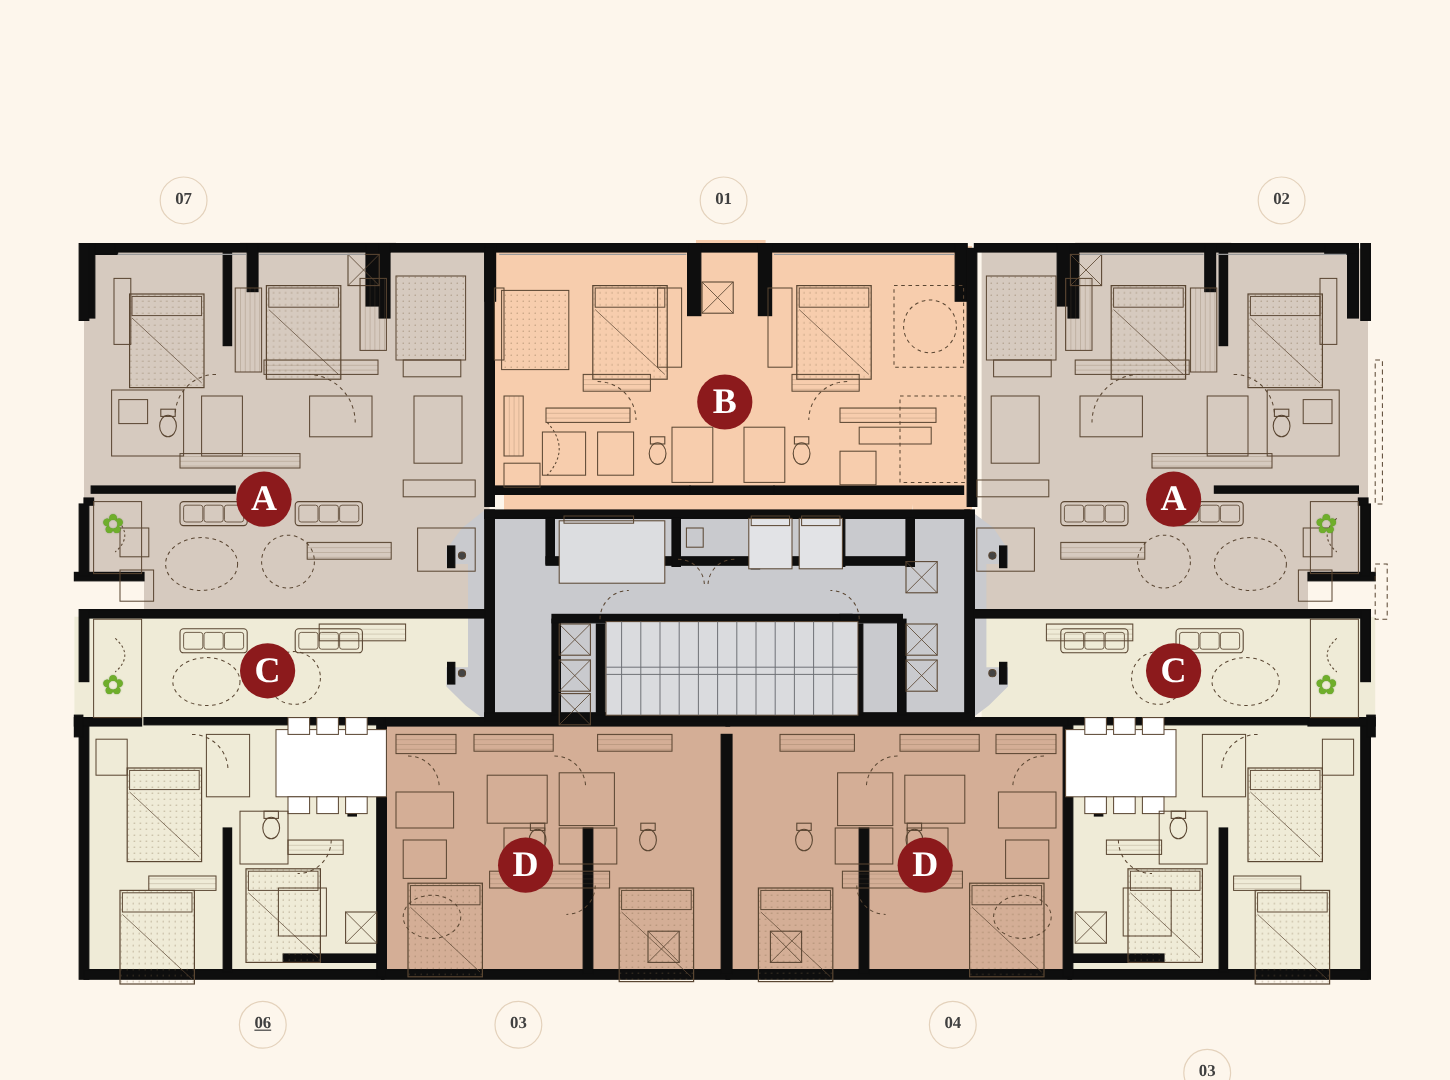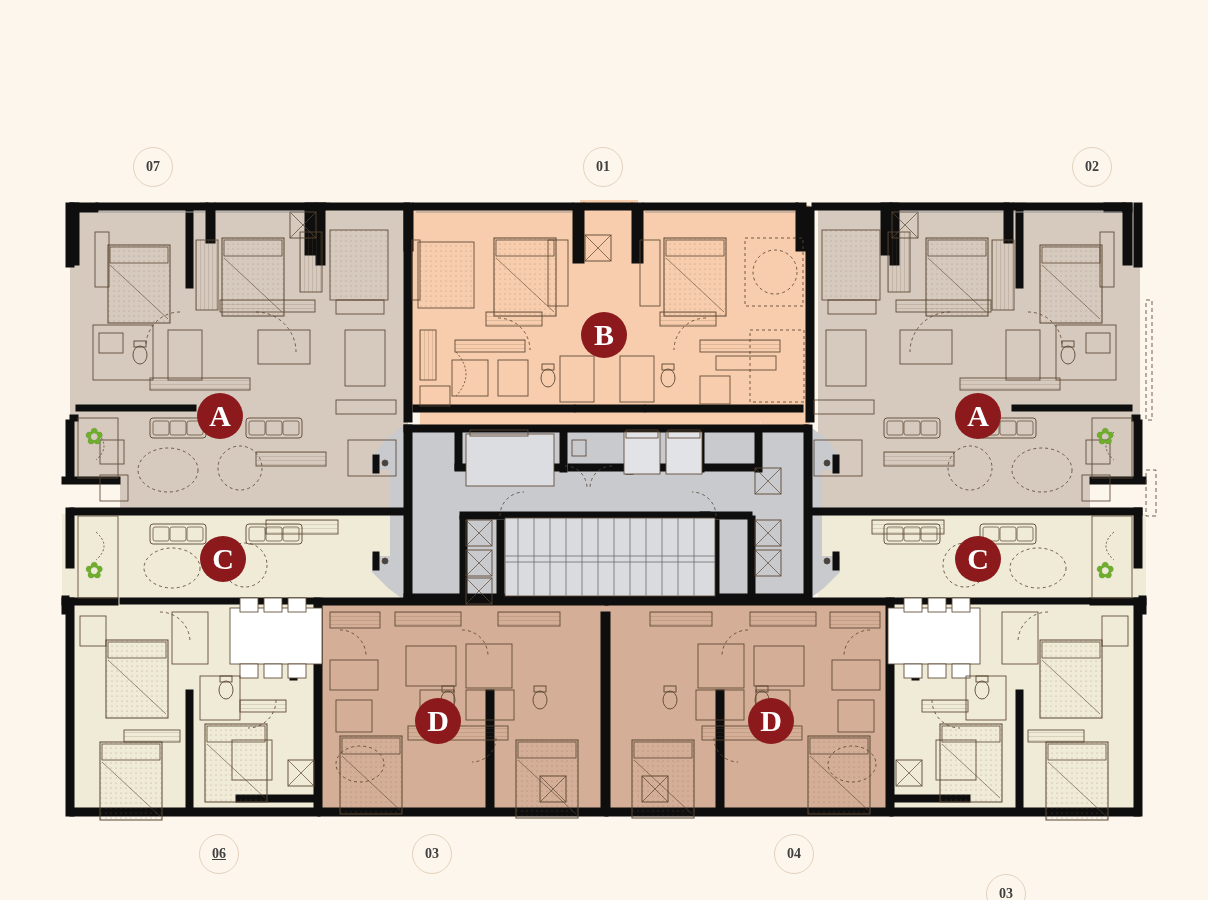--- a/index.html
+++ b/index.html
@@ -532,21 +532,21 @@
     </g>
   </svg>
 
   <div class="plant" style="left:85px;  top:426px;">✿</div>
   <div class="plant" style="left:85px;  top:560px;">✿</div>
   <div class="plant" style="left:1096px;top:426px;">✿</div>
   <div class="plant" style="left:1096px;top:560px;">✿</div>
 
   <div class="axis-tag" style="left:133px; top:147px;">07</div>
   <div class="axis-tag" style="left:583px; top:147px;">01</div>
-  <div class="axis-tag" style="left:1072px; top:147px;text-align:right;">02</div>
+  <div class="axis-tag" style="left:1048px; top:147px;text-align:right;">02</div>
 
   <div class="axis-tag" style="left:199px; top:834px;text-decoration:underline;">06</div>
   <div class="axis-tag" style="left:412px; top:834px;">03</div>
   <div class="axis-tag" style="left:774px; top:834px;">04</div>
   <div class="axis-tag" style="left:986px; top:834px;margin-top:40px;">03</div>
 
   <div class="zone-badge" style="left:197px; top:393px;">A</div>
   <div class="zone-badge" style="left:955px; top:393px;">A</div>
   <div class="zone-badge" style="left:581px; top:312px;">B</div>
   <div class="zone-badge" style="left:200px; top:536px;">C</div>

